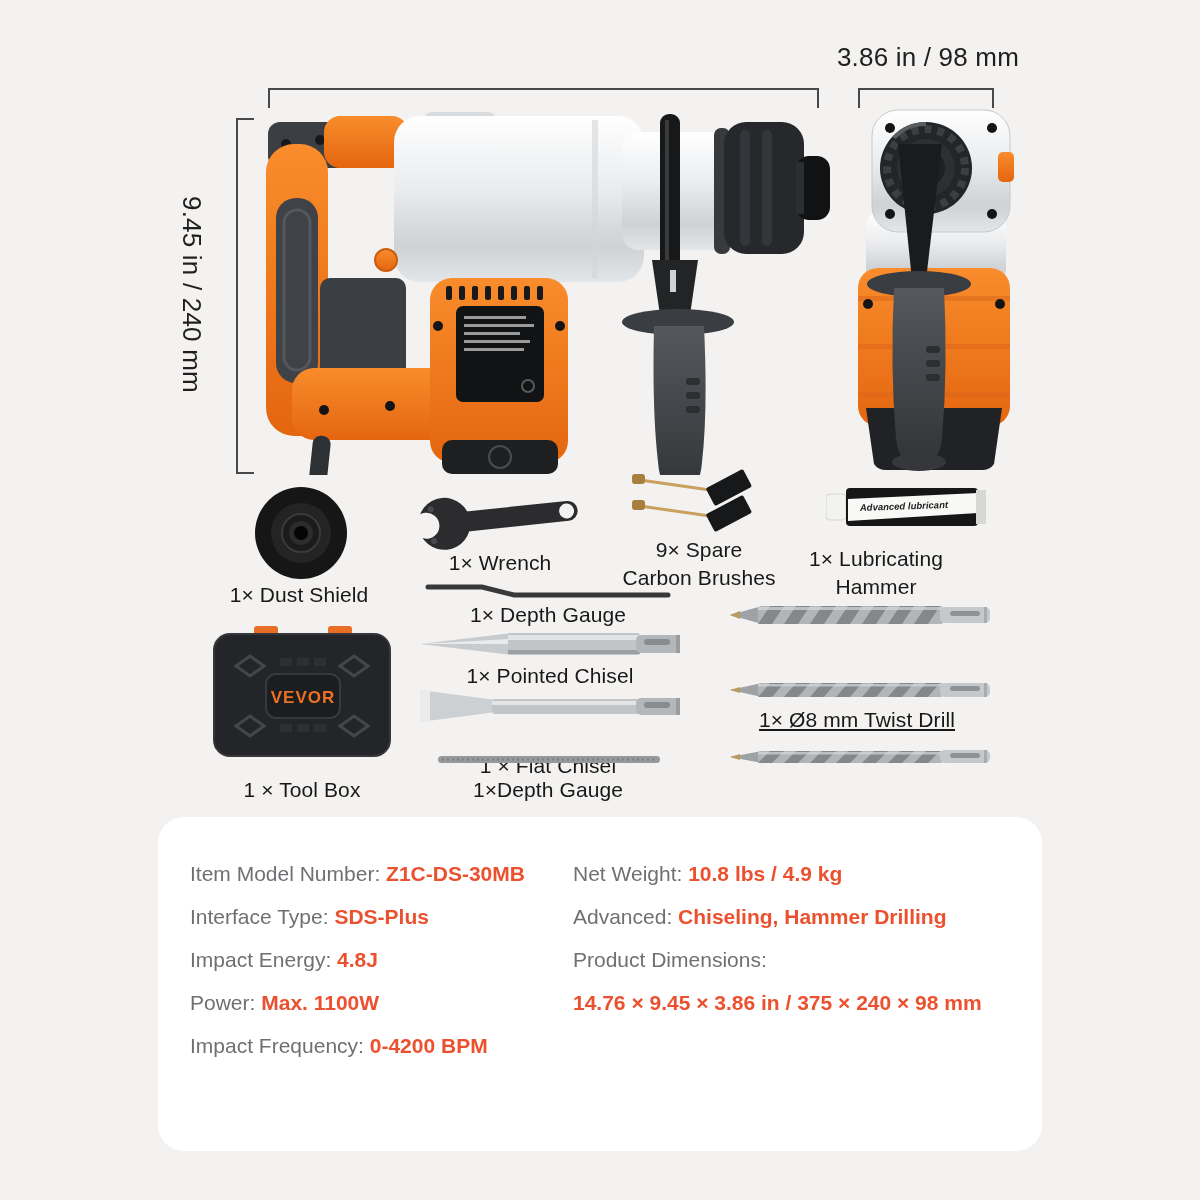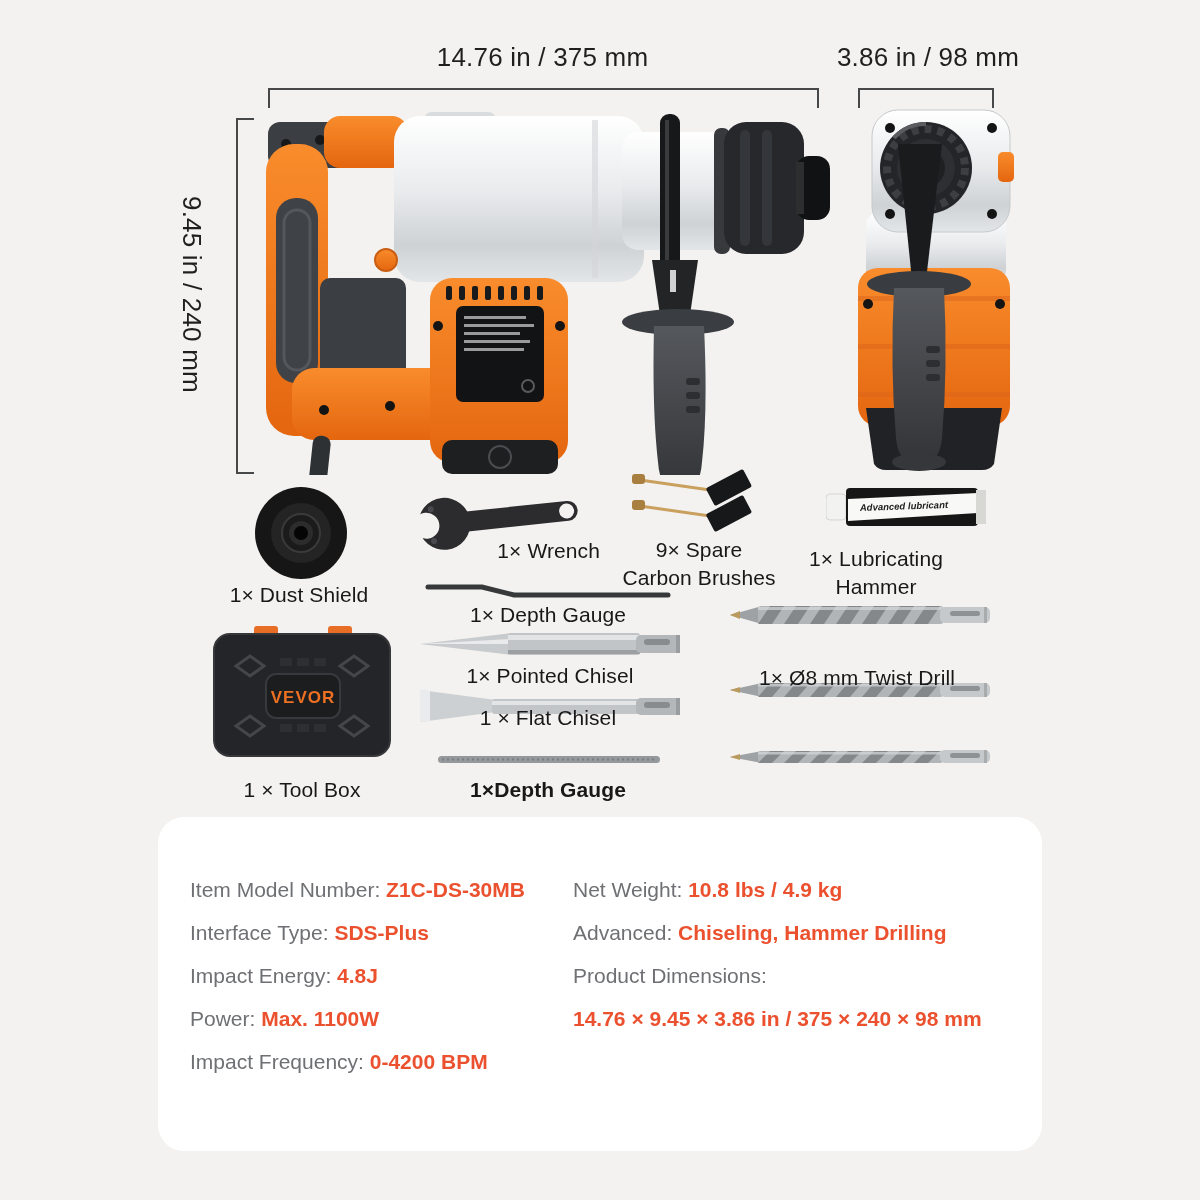--- a/index.html
+++ b/index.html
@@ -9,21 +9,21 @@
   
   .dim-label{position:absolute;color:#1f1f1f;font-size:26px;letter-spacing:.2px;text-align:center;}
   .dim-label-v{position:absolute;color:#1f1f1f;font-size:26px;letter-spacing:.2px;
     writing-mode:vertical-rl;display:flex;align-items:center;justify-content:center;}
   .h-bracket{position:absolute;border-top:2px solid #46484a;border-left:2px solid #46484a;border-right:2px solid #46484a;height:18px;}
   .v-bracket{position:absolute;border-left:2px solid #46484a;border-top:2px solid #46484a;border-bottom:2px solid #46484a;width:16px;}
   
   .acc-label{position:absolute;color:#181818;font-size:21px;text-align:center;line-height:28px;letter-spacing:.1px;}
   
   .spec-panel{position:absolute;left:158px;top:817px;width:884px;height:334px;background:#FFFFFF;border-radius:26px;}
-  .spec-col{position:absolute;top:60px;}
+  .spec-col{position:absolute;top:44px;}
   .spec-row{font-size:21px;line-height:26px;margin-bottom:17px;white-space:nowrap;}
   .sl{color:#6E7073;}
   .sv{color:#EB512E;font-weight:700;}
 </style>
 </head>
 <body>
 
 <div class="canvas">
 
   <svg width="0" height="0" style="position:absolute">
@@ -38,21 +38,20 @@
         <stop offset="0" stop-color="#f98c2c"></stop>
           <stop offset="1" stop-color="#e4660f"></stop>
       </linearGradient>
       <linearGradient id="dark" x1="0" y1="0" x2="0" y2="1">
         <stop offset="0" stop-color="#55585c"></stop>
           <stop offset="1" stop-color="#323438"></stop>
       </linearGradient>
     </defs>
   </svg>
 
-  <div class="dim-label" style="left:268px;top:42px;width:549px;">14.76 in / 375 mm</div>
   <div class="dim-label" style="left:828px;top:42px;width:200px;">3.86 in / 98 mm</div>
   <div class="h-bracket" style="left:268px;top:88px;width:547px;"></div>
   <div class="h-bracket" style="left:858px;top:88px;width:132px;"></div>
   <div class="v-bracket" style="left:236px;top:118px;height:352px;"></div>
   <div class="dim-label-v" style="left:176px;top:118px;height:352px;">9.45 in / 240 mm</div>
 
   <div class="abs" style="left:262px;top:110px;">
     <svg viewBox="0 0 570 365" width="570" height="365">
 
       <rect x="6" y="12" width="84" height="46" rx="12" fill="#3b3e42"></rect>
@@ -173,21 +172,21 @@
         <circle cx="34" cy="38" r="26" fill="#2c2c2f"></circle>
         <rect x="40" y="28" width="128" height="20" rx="10" fill="#2c2c2f"></rect>
         <circle cx="157" cy="38" r="7.5" fill="#F3F2F0"></circle>
         <circle cx="16" cy="38" r="13" fill="#F3F2F0"></circle>
         <rect x="-8" y="30" width="24" height="16" fill="#F3F2F0"></rect>
         <circle cx="22" cy="22" r="3" fill="#4a4a4e"></circle>
         <circle cx="22" cy="54" r="3" fill="#4a4a4e"></circle>
       </g>
     </svg>
   </div>
-  <div class="acc-label" style="left:400px;top:537px;width:200px;text-align:right;">1× Wrench</div>
+  <div class="acc-label" style="left:400px;top:549px;width:200px;">1× Wrench</div>
 
   <div class="abs" style="left:630px;top:466px;">
     <svg viewBox="0 0 140 66" width="140" height="66">
       <line x1="10" y1="14" x2="80" y2="24" stroke="#c9a05e" stroke-width="3"></line>
       <rect x="2" y="8" width="13" height="10" rx="3" fill="#a97f3f"></rect>
       <g transform="rotate(-28 98 22)">
           <rect x="78" y="12" width="42" height="20" rx="2" fill="#17181a"></rect>
         </g>
       <line x1="10" y1="40" x2="80" y2="50" stroke="#c9a05e" stroke-width="3"></line>
       <rect x="2" y="34" width="13" height="10" rx="3" fill="#a97f3f"></rect>
@@ -240,29 +239,29 @@
     <svg viewBox="0 0 268 36" width="268" height="36">
       <polygon points="4,2 80,12 80,24 4,34" fill="#cdd0d2"></polygon>
       <polygon points="4,2 14,3 14,33 4,34" fill="#e9ebed"></polygon>
       <rect x="76" y="11" width="148" height="15" rx="3" fill="#c2c5c7"></rect>
       <rect x="76" y="13" width="148" height="4" fill="#e2e4e6"></rect>
       <rect x="220" y="10" width="44" height="17" rx="5" fill="#b4b7b9"></rect>
       <rect x="228" y="14" width="26" height="6" rx="3" fill="#898c8e"></rect>
       <rect x="260" y="10" width="4" height="17" fill="#9a9da0"></rect>
     </svg>
   </div>
-  <div class="acc-label" style="left:448px;top:704px;width:200px;">1 × Flat Chisel</div>
+  <div class="acc-label" style="left:448px;top:752px;width:200px;">1 × Flat Chisel</div>
 
   <div class="abs" style="left:436px;top:752px;">
     <svg viewBox="0 0 228 14" width="228" height="14">
       <rect x="2" y="4" width="222" height="7" rx="3.5" fill="#96999b"></rect>
       <line x1="6" y1="7.5" x2="220" y2="7.5" stroke="#7b7e80" stroke-width="2" stroke-dasharray="2 3"></line>
     </svg>
   </div>
-  <div class="acc-label" style="left:448px;top:776px;width:200px;font-weight:bold;">1×Depth Gauge</div>
+  <div class="acc-label" style="left:448px;top:776px;width:200px;">1×Depth Gauge</div>
 
   <div class="abs" style="left:210px;top:624px;">
     <svg viewBox="0 0 185 142" width="185" height="142">
       <rect x="44" y="2" width="24" height="14" rx="3" fill="#E86E25"></rect>
       <rect x="118" y="2" width="24" height="14" rx="3" fill="#E86E25"></rect>
       <rect x="4" y="10" width="176" height="122" rx="16" fill="#242528" stroke="#36373a" stroke-width="2"></rect>
       <g fill="none" stroke="#45464a" stroke-width="3">
         <polygon points="40,32 54,42 40,52 26,42"></polygon>
         <polygon points="144,32 158,42 144,52 130,42"></polygon>
         <polygon points="40,92 54,102 40,112 26,102"></polygon>
@@ -314,21 +313,21 @@
         <polygon points="148,7 162,7 150,21 136,21"></polygon>
           <polygon points="174,7 188,7 176,21 162,21"></polygon>
         <polygon points="200,7 214,7 202,21 188,21"></polygon>
       </g>
       <rect x="32" y="8" width="186" height="2.5" fill="#d6d9db" opacity="0.7"></rect>
       <rect x="214" y="7" width="50" height="14" rx="5" fill="#c6c9cb"></rect>
       <rect x="224" y="10" width="30" height="5" rx="2.5" fill="#8f9294"></rect>
       <rect x="258" y="7" width="3" height="14" fill="#a9acae"></rect>
     </svg>
   </div>
-  <div class="acc-label" style="left:727px;top:664px;width:260px;">1× Ø8 mm Twist Drill</div>
+  <div class="acc-label" style="left:727px;top:706px;width:260px;text-decoration:underline;">1× Ø8 mm Twist Drill</div>
 
   <div class="abs" style="left:726px;top:744px;">
     <svg viewBox="0 0 268 26" width="268" height="26">
       <polygon points="4,13 36,7 36,19" fill="#9fa2a4"></polygon>
       <polygon points="4,13 14,10 14,16" fill="#b99a5f"></polygon>
       <rect x="32" y="7" width="186" height="12" rx="4" fill="#b2b5b7"></rect>
       <g fill="#84888b">
         <polygon points="44,7 58,7 46,19 32,19"></polygon>
           <polygon points="70,7 84,7 72,19 58,19"></polygon>
         <polygon points="96,7 110,7 98,19 84,19"></polygon>

